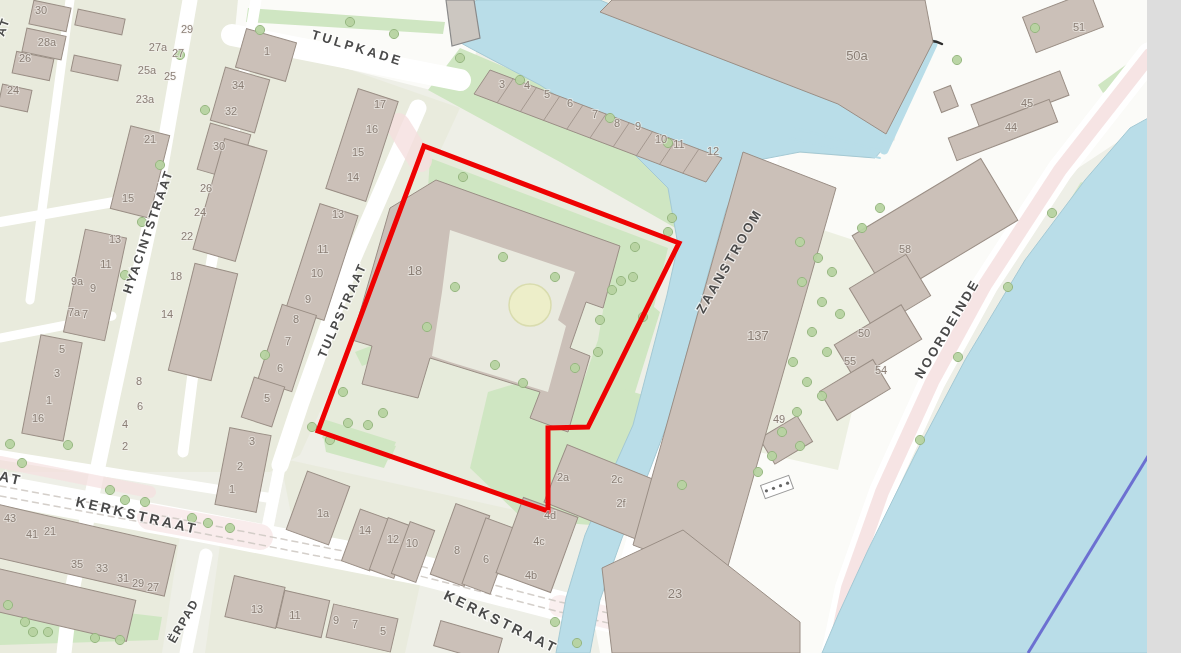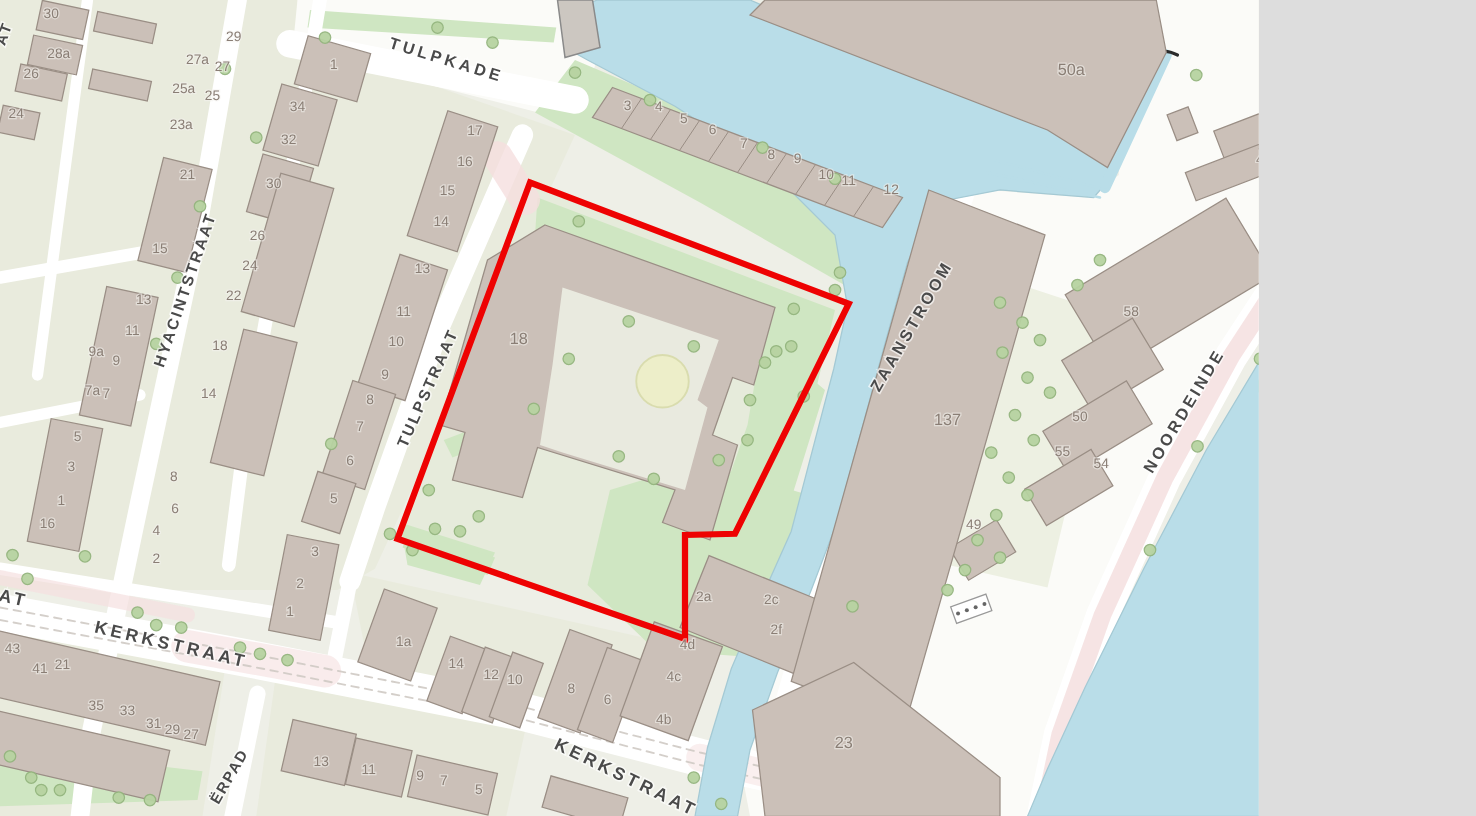--- a/index.html
+++ b/index.html
@@ -1,16 +1,16 @@
 <!DOCTYPE html>
 <html><head>
 <meta charset="utf-8">
 <style>
   html,body{margin:0;padding:0;background:#ddd;}
-  #stage{width:1007px;height:653px;position:relative;overflow:hidden;background:#eeefe7;
+  #stage{width:1147px;height:653px;position:relative;overflow:hidden;background:#eeefe7;
          font-family:"Liberation Sans",sans-serif;}
   svg{display:block}
   text{font-family:"Liberation Sans",sans-serif;}
   .street-label{fill:#4a4a4a;font-weight:bold;paint-order:stroke;stroke:rgba(255,255,255,.65);stroke-width:2.5px;}
   .house-num{fill:#8a7e75;paint-order:stroke;stroke:rgba(244,243,238,.55);stroke-width:2px;}
 </style>
 </head>
 <body>
 
 <div id="stage">

